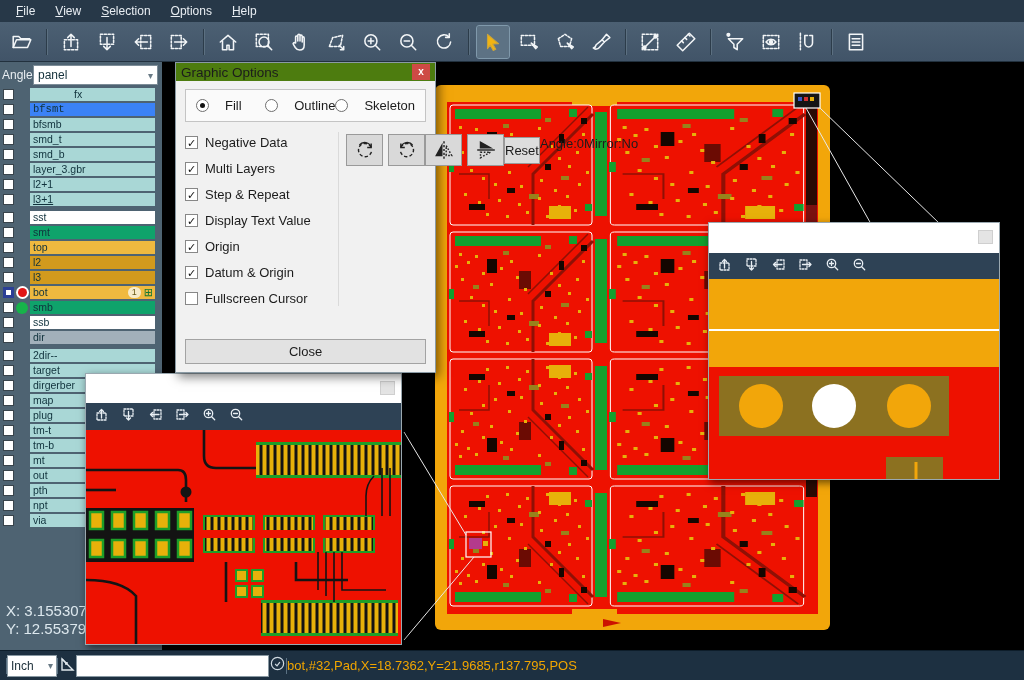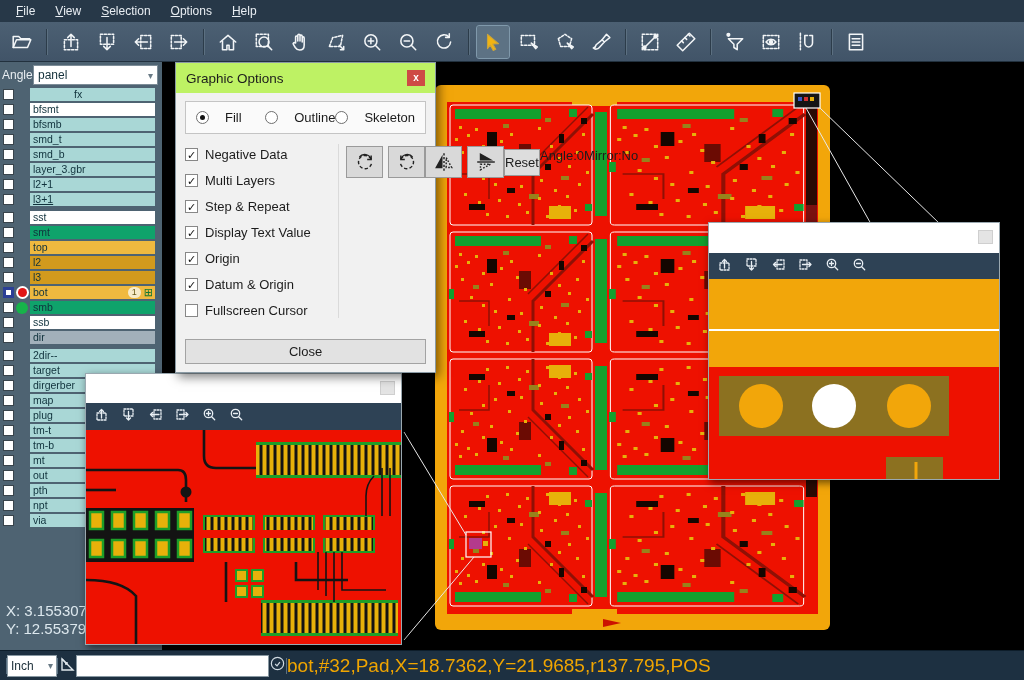--- a/index.html
+++ b/index.html
@@ -33,35 +33,35 @@
 .lgrid{color:#173; font-size:11px;line-height:11px;margin:0 2px 0 3px}
 .readouts{position:absolute;left:6px;top:540px;color:#dde8ee;font-size:15px;line-height:18px}
 
 .bottombar{position:absolute;left:0;top:650px;width:1024px;height:30px;background:#1d3041;border-top:1px solid #0d1d2a;display:flex;align-items:center;padding-left:6px;z-index:40}
 .bsep{width:1px;height:16px;background:#5a7183}
 .unitselect{width:50px;height:22px;background:#fff;border:1px solid #8898a2;display:flex;align-items:center;font-size:12px;color:#20323c;padding:0 3px}
 .unitselect .chev{margin-left:auto;color:#6a7b86;font-size:10px}
 .cornericon svg{stroke:#dfe7ec;fill:none;stroke-width:1.4}
 .cmdinput{width:193px;height:22px;background:#fff;border:1px solid #8898a2;font-size:12px;padding:0 4px;font-family:"Liberation Sans",sans-serif}
 .histicon svg{stroke:#cfd9e0;fill:none;stroke-width:1.3}
-.selinfo{color:#f0a500;font-size:19px;white-space:nowrap}
+.selinfo{color:#f0a500;font-size:13px;white-space:nowrap}
 
 .canvasarea{position:absolute;left:162px;top:62px;width:862px;height:588px;background:#000;z-index:1}
 .pcbpanel{position:absolute;left:435px;top:85px;z-index:2}
 .callouts{position:absolute;left:0;top:0;width:1024px;height:680px;z-index:6;pointer-events:none}
 
 .magwin{position:absolute;background:#fff;border:1px solid #9aa8b0;box-shadow:2px 3px 8px rgba(0,0,0,.55);z-index:10}
 .magtitle{position:relative;width:100%;background:#fff}
 .magbtn{position:absolute;right:6px;top:7px;width:15px;height:14px;background:#e4e4e4;border:1px solid #cfcfcf}
 .magtools{width:100%;background:#2e4255;display:flex;align-items:center;gap:12px;padding-left:8px}
 .magtools svg{stroke:#e8eef3;fill:none;stroke-width:1.3;stroke-linecap:round;stroke-linejoin:round}
 .magcontent{display:block}
 
 .dialog{position:absolute;left:175px;top:62px;width:261px;height:311px;background:#f1f1f1;border:1px solid #8a9aa4;box-shadow:3px 4px 10px rgba(0,0,0,.5);z-index:20;font-size:13px;color:#1c1c1c}
-.dlgtitle{height:30px;background:#bef264;display:flex;align-items:center;padding:0 10px;font-size:13.5px}
+.dlgtitle{height:18px;background:#4d7c0f;display:flex;align-items:center;padding:0 5px;font-size:13.5px}
 .dlgclose{margin-left:auto;width:18px;height:16px;background:#ce4a45;color:#fff;font-size:10px;line-height:15px;text-align:center;font-weight:bold}
 .dlgbody{padding:8px 9px 6px 9px}
 .widthlabel{margin:2px 0 7px 1px}
 .radiobar{border:1px solid #c4c4c4;background:#fafafa;height:33px;display:flex;align-items:center;padding:0 10px;gap:0;margin-bottom:10px}
 .radio{display:flex;align-items:center;gap:16px;flex:1}
 .rdot{width:13px;height:13px;border-radius:50%;border:1px solid #6f6f6f;background:#fff;position:relative;flex:none}
 .rdot.on::after{content:"";position:absolute;left:3px;top:3px;width:5px;height:5px;border-radius:50%;background:#111}
 .dlgmain{display:flex}
 .checkcol{flex:1;display:flex;flex-direction:column;gap:11px;padding-top:3px}
 .chk{display:flex;align-items:center;gap:7px}
@@ -353,21 +353,21 @@
     <div>
         <div class="lgroup">
           <div class="lrow">
             <span class="cb"></span>
             <span class="licon"></span>
             <span class="lname" style="background: rgb(169, 215, 214); padding-left: 44px;">fx</span>
           </div>
           <div class="lrow">
             <span class="cb"></span>
             <span class="licon"></span>
-            <span class="lname" style="background: #ffffff;">bfsmt</span>
+            <span class="lname" style="background: #3b82f6; font-family: Liberation Mono, monospace;">bfsmt</span>
           </div>
           <div class="lrow">
             <span class="cb"></span>
             <span class="licon"></span>
             <span class="lname" style="background: rgb(169, 215, 214);">bfsmb</span>
           </div>
           <div class="lrow">
             <span class="cb"></span>
             <span class="licon"></span>
             <span class="lname" style="background: rgb(169, 215, 214);">smd_t</span>

